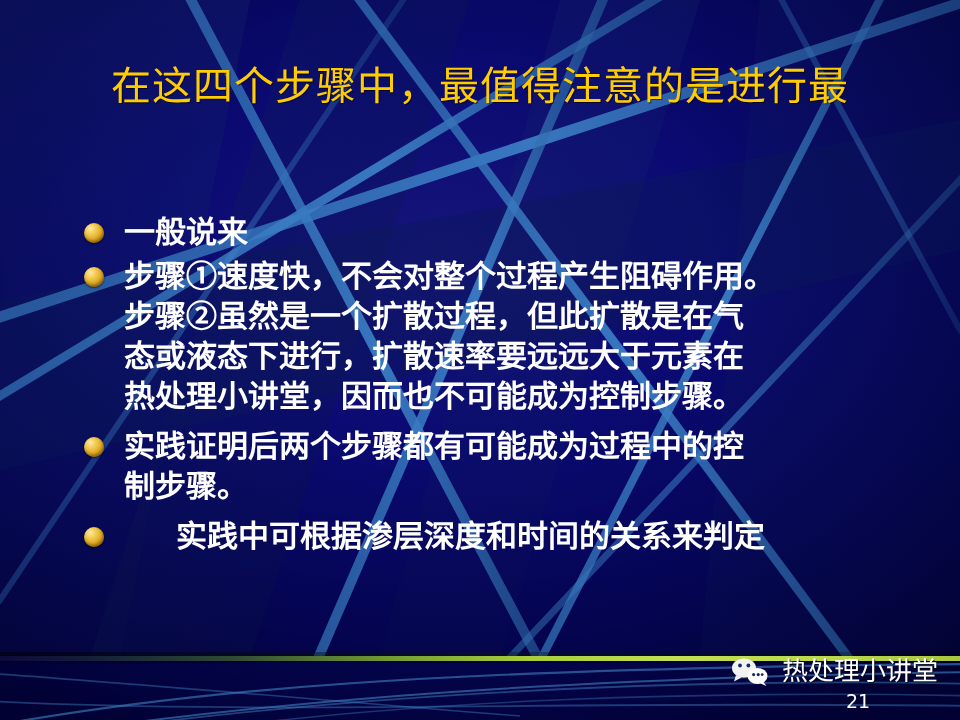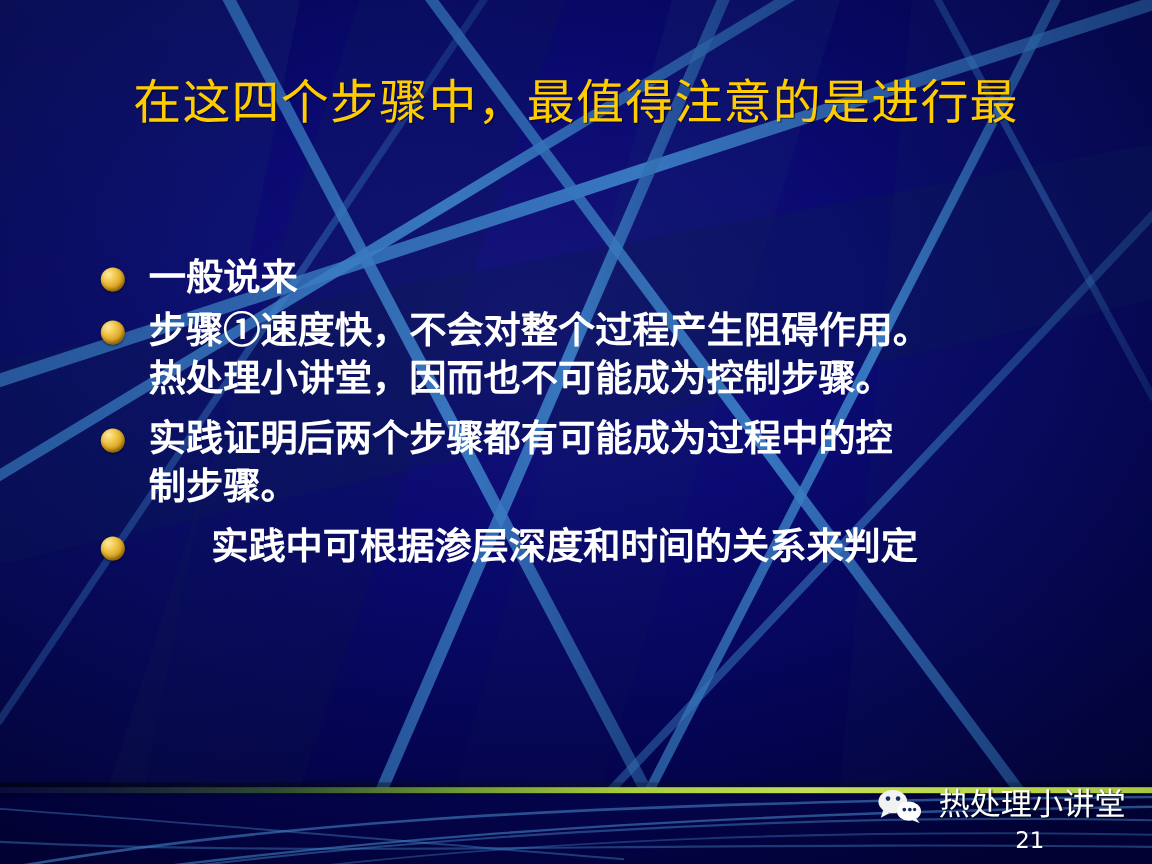--- a/index.html
+++ b/index.html
@@ -201,20 +201,22 @@
       <span class="bullet-dot"></span>
       <span class="btext">
         <span class="ln">一般说来</span>
       </span>
     </div>
 
     <div class="bullet-row">
       <span class="bullet-dot"></span>
       <span class="btext">
         <span class="ln">步骤①速度快，不会对整个过程产生阻碍作用。</span>
+        <span class="ln">步骤②虽然是一个扩散过程，但此扩散是在气</span>
+        <span class="ln">态或液态下进行，扩散速率要远远大于元素在</span>
         <span class="ln">热处理小讲堂，因而也不可能成为控制步骤。</span>
       </span>
     </div>
 
     <div class="bullet-row">
       <span class="bullet-dot"></span>
       <span class="btext">
         <span class="ln">实践证明后两个步骤都有可能成为过程中的控</span>
         <span class="ln">制步骤。</span>
       </span>

